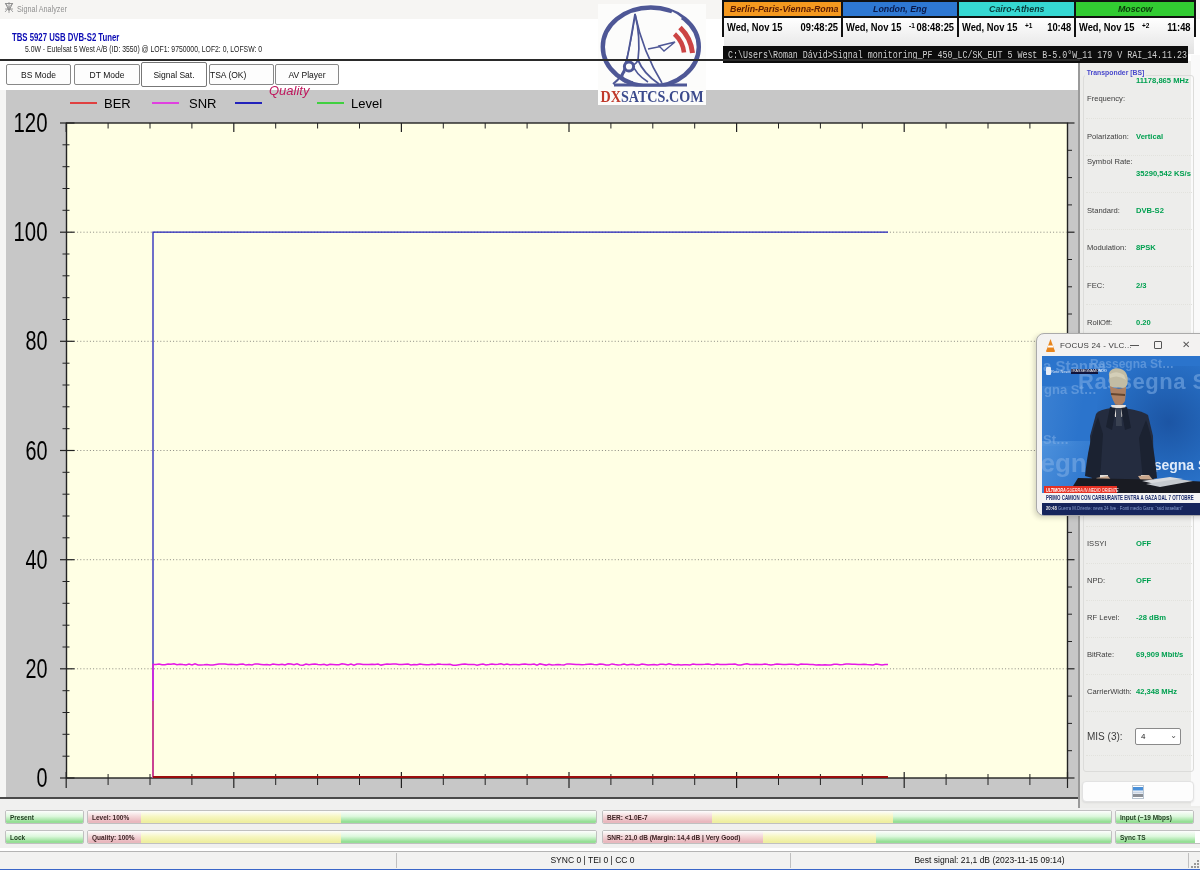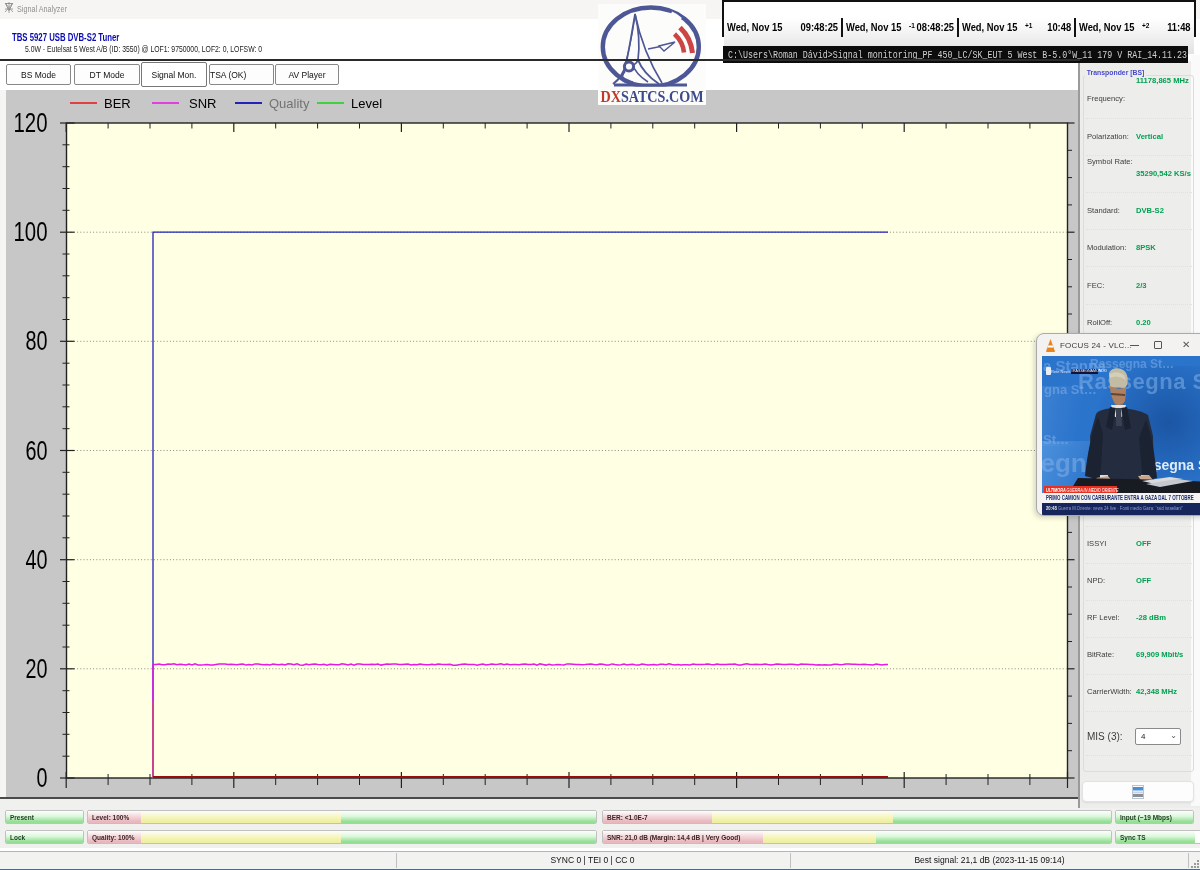--- a/index.html
+++ b/index.html
@@ -24,34 +24,34 @@
 </svg>
 <div style="position:absolute;left:17px;top:4px;font-size:8.5px;color:#8f8f8f;transform:scale(0.85,1);transform-origin:0 0;white-space:nowrap;">Signal Analyzer</div>
 
 <div style="position:absolute;left:12px;top:30.5px;font-size:10.5px;font-weight:bold;color:#0a0ab4;transform:scale(0.74,1);transform-origin:0 0;white-space:nowrap;">TBS 5927 USB DVB-S2 Tuner</div>
 <div style="position:absolute;left:25px;top:44px;font-size:9px;color:#1a1a1a;transform:scale(0.76,1);transform-origin:0 0;white-space:nowrap;">5.0W - Eutelsat 5 West A/B (ID: 3550) @ LOF1: 9750000, LOF2: 0, LOFSW: 0</div>
 
 <div style="position:absolute;left:0;top:59.2px;width:1080px;height:1.5px;background:#2a2a2a;z-index:6;"></div>
 
 <div style="position:absolute;left:6px;top:64px;width:65px;height:21px;background:#fdfdfd;border:1px solid #888;border-radius:2px;text-align:center;line-height:20px;font-size:8.5px;color:#111;">BS Mode</div>
 <div style="position:absolute;left:74px;top:64px;width:66px;height:21px;background:#fdfdfd;border:1px solid #888;border-radius:2px;text-align:center;line-height:20px;font-size:8.5px;color:#111;">DT Mode</div>
-<div style="position:absolute;left:141px;top:62px;width:66px;height:25px;background:#fff;border:1px solid #777;border-radius:2px;z-index:3;text-align:center;line-height:24px;font-size:8.5px;color:#111;">Signal Mon.</div>
+<div style="position:absolute;left:141px;top:62px;width:66px;height:25px;background:#fff;border:1px solid #777;border-radius:2px;z-index:3;text-align:center;line-height:24px;font-size:8.5px;color:#111;">Signal Sat.</div>
 <div style="position:absolute;left:209px;top:64px;width:65px;height:21px;background:#fdfdfd;border:1px solid #888;border-radius:2px;text-align:left;line-height:20px;font-size:8.5px;color:#111;">TSA (OK)</div>
 <div style="position:absolute;left:275px;top:64px;width:64px;height:21px;background:#fdfdfd;border:1px solid #888;border-radius:2px;text-align:center;line-height:20px;font-size:8.5px;color:#111;">AV Player</div>
 
 <div style="position:absolute;left:0;top:90px;width:1080px;height:708px;background:#c7c7c7;"></div>
 <div style="position:absolute;left:0;top:90px;width:6px;height:708px;background:#f5f5f4;"></div>
 <div style="position:absolute;left:0;top:797.2px;width:1080px;height:1.6px;background:#4a4a4a;"></div>
 <div style="position:absolute;left:0;top:799px;width:1080px;height:11px;background:#f0f0ef;"></div>
 <div style="position:absolute;left:70px;top:102px;width:27px;height:2px;background:#e04040;"></div>
 <div style="position:absolute;left:104px;top:96px;font-size:13px;color:#000;">BER</div>
 <div style="position:absolute;left:152px;top:102px;width:27px;height:2px;background:#e040e0;"></div>
 <div style="position:absolute;left:189px;top:96px;font-size:13px;color:#000;">SNR</div>
 <div style="position:absolute;left:235px;top:102px;width:27px;height:2px;background:#2222bb;"></div>
-<div style="position:absolute;left:269px;top:96px;font-size:13px;color:#737373;">Quality</div>
+<div style="position:absolute;left:269px;top:83px;font-size:13px;color:#be185d;font-style:italic;">Quality</div>
 <div style="position:absolute;left:317px;top:102px;width:27px;height:2px;background:#40d040;"></div>
 <div style="position:absolute;left:351px;top:96px;font-size:13px;color:#000;">Level</div>
 <svg width="1080" height="720" viewBox="0 0 1080 720" style="position:absolute;left:0;top:91px;">
     <rect x="66.5" y="32" width="1001.0" height="655" fill="#ffffe4" stroke="none"></rect>
     <line x1="67.5" y1="141.2" x2="1066.5" y2="141.2" stroke="#8a8a82" stroke-width="1" stroke-dasharray="1,2.2"></line>
     <line x1="67.5" y1="250.3" x2="1066.5" y2="250.3" stroke="#8a8a82" stroke-width="1" stroke-dasharray="1,2.2"></line>
     <line x1="67.5" y1="359.5" x2="1066.5" y2="359.5" stroke="#8a8a82" stroke-width="1" stroke-dasharray="1,2.2"></line>
     <line x1="67.5" y1="468.7" x2="1066.5" y2="468.7" stroke="#8a8a82" stroke-width="1" stroke-dasharray="1,2.2"></line>
     <line x1="67.5" y1="577.8" x2="1066.5" y2="577.8" stroke="#8a8a82" stroke-width="1" stroke-dasharray="1,2.2"></line>
     <rect x="66.5" y="32" width="1001.0" height="655" fill="none" stroke="#222" stroke-width="1.4"></rect>
@@ -223,20 +223,26 @@
 </div>
 <div style="position:absolute;left:1082px;top:781px;width:112px;height:21px;background:#fdfdfd;border:1px solid #e2e2e2;border-radius:4px;box-shadow:0 1px 2px rgba(0,0,0,0.08);"></div>
 <svg width="12" height="14" viewBox="0 0 12 14" style="position:absolute;left:1132px;top:785px;">
   <rect x="0.5" y="0.5" width="11" height="13" fill="#fff" stroke="#b8c4d0" stroke-width="1"></rect>
   <rect x="1" y="2" width="10" height="3.5" fill="#4a90d9"></rect>
   <rect x="1" y="9" width="10" height="3" fill="#8a8f96"></rect>
   <rect x="1" y="6.5" width="10" height="2" fill="#c8d4e4"></rect>
 </svg>
 
 <div style="position:absolute;left:722px;top:0;width:474px;height:37px;border:2px solid #111;background:#fff;box-sizing:border-box;">
+ <div style="position:absolute;left:0;top:0;width:100%;height:14px;border-bottom:2px solid #111;box-sizing:content-box;">
+  <div class="ch" style="left:0;width:117px;background:#f5991f;color:#5a1c04;"><span>Berlin-Paris-Vienna-Roma</span></div>
+  <div class="ch" style="left:117px;width:116px;background:#2e78d2;color:#0a1a4a;border-left:2px solid #111;"><span>London, Eng</span></div>
+  <div class="ch" style="left:233px;width:117px;background:#36d8d2;color:#093c3c;border-left:2px solid #111;"><span>Cairo-Athens</span></div>
+  <div class="ch" style="left:350px;width:120px;background:#32cc32;color:#0a3a0a;border-left:2px solid #111;"><span>Moscow</span></div>
+ </div>
  <div style="position:absolute;left:0;top:16px;width:100%;height:36px;background:linear-gradient(#ffffff,#e2e2e2);">
   <div class="ct" style="left:0;width:117px;">
         <span class="dt">Wed, Nov 15</span>
         <span class="tm">09:48:25</span>
       </div>
   <div class="ct" style="left:117px;width:116px;border-left:2px solid #111;">
         <span class="dt">Wed, Nov 15</span>
         <span class="sup" style="left:66px;">-1</span>
         <span class="tm">08:48:25</span>
       </div>

